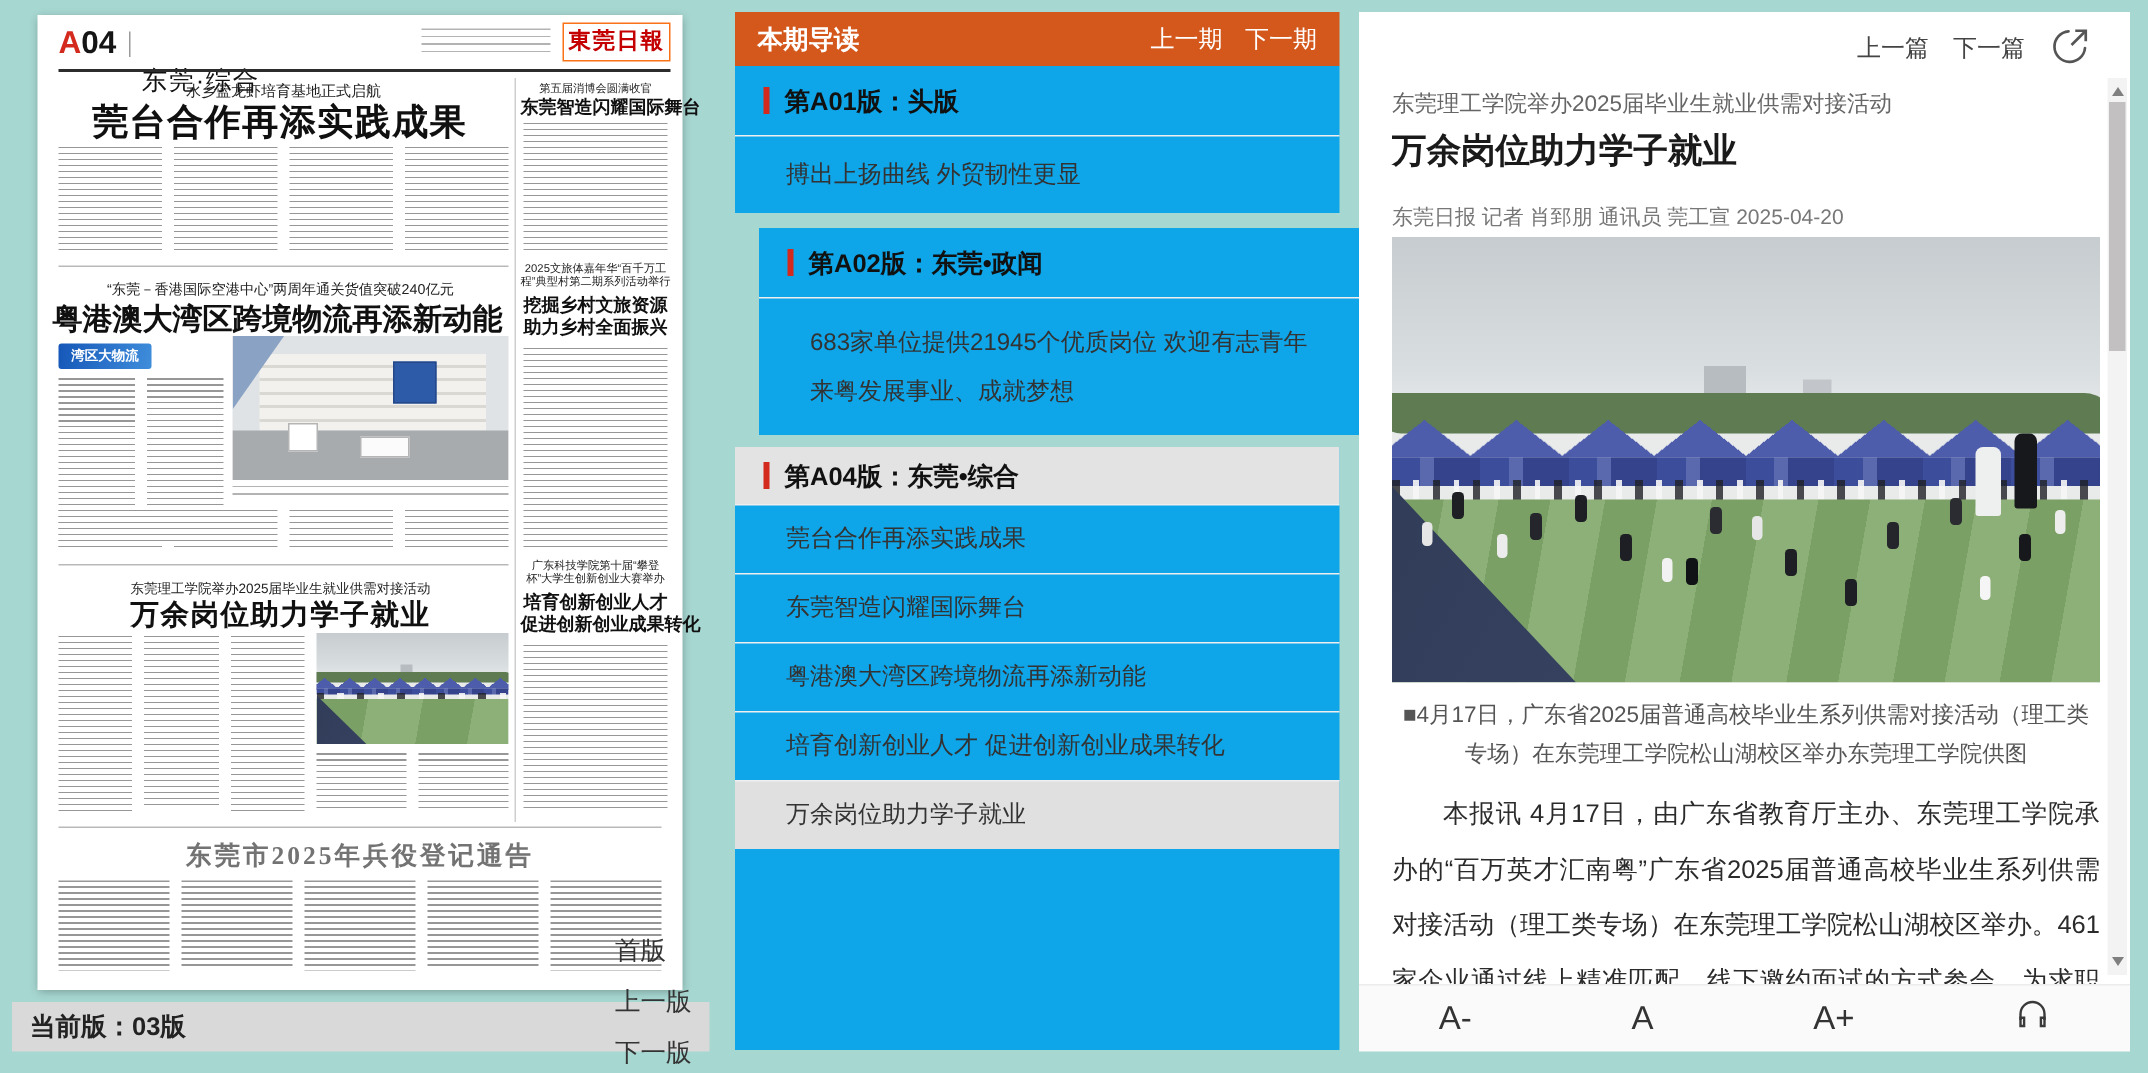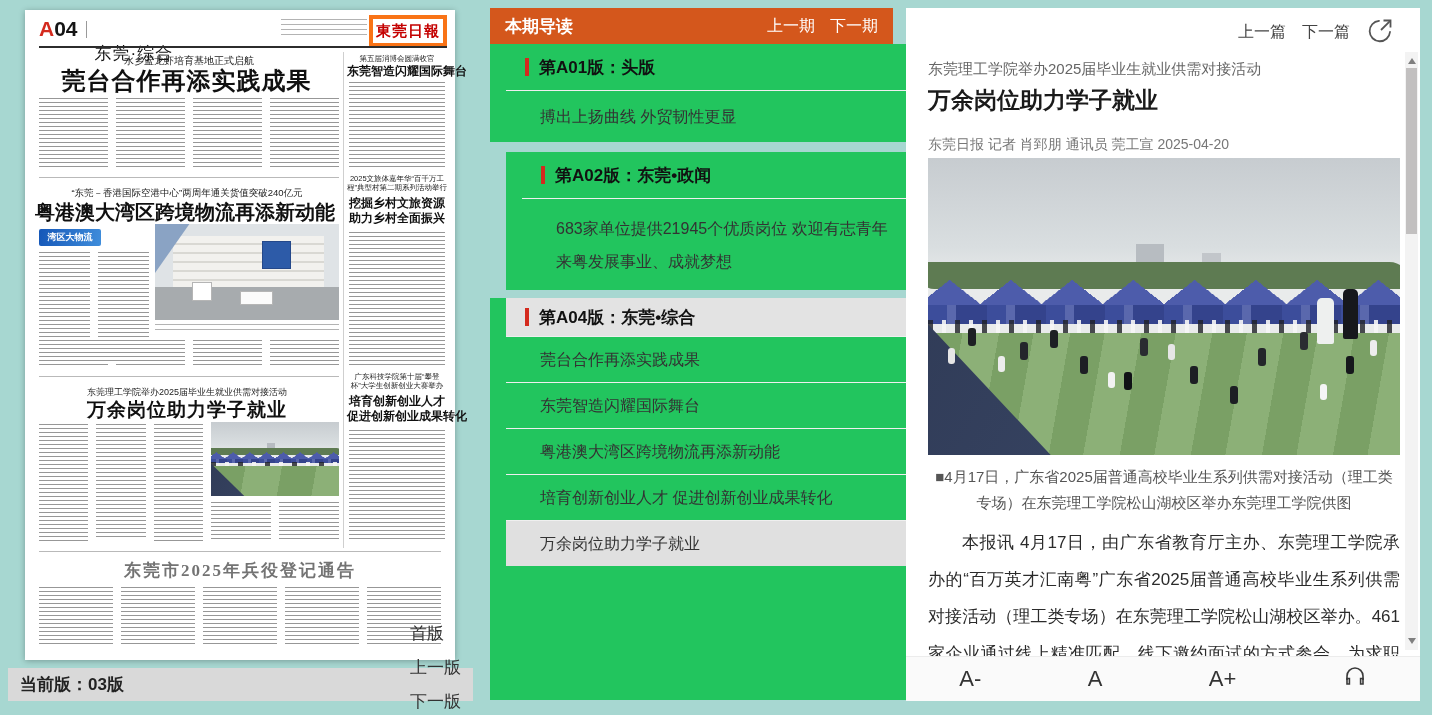--- a/index.html
+++ b/index.html
@@ -13,21 +13,21 @@
   .cols i:nth-child(even){height:96%;}
   
   #left-page{left:25px;top:10px;width:430px;height:650px;background:#fff;box-shadow:0 1px 6px rgba(0,0,0,.28);}
   .serif{font-family:"Liberation Serif","DejaVu Serif",serif;}
   .p-head{left:14px;top:6px;display:flex;align-items:center;height:26px;}
   .pg-a{color:#d42a1e;font-weight:900;font-size:21px;}
   .pg-n{color:#151515;font-weight:900;font-size:21px;}
   .pg-div{width:1px;height:17px;background:#9a9a9a;margin:0 8px;}
   .pg-sec{font-weight:400;font-size:17px;color:#111;letter-spacing:1px;margin-top:48px;}
   .mast-meta{right:88px;top:9px;width:86px;height:19px;}
-  .mast-logo{right:8px;top:5px;width:70px;height:24px;border:4px solid #f97316;color:#c40000;
+  .mast-logo{right:8px;top:5px;width:70px;height:24px;border:1px solid #f97316;color:#c40000;
              font-weight:bold;font-size:15px;line-height:24px;text-align:center;letter-spacing:1px;}
   .p-rule{left:14px;right:8px;top:36px;border-top:2px solid #2c2c2c;}
   .kick{color:#222;text-align:center;}
   .hline{border-top:1px solid #b9b9b9;}
   .vline{left:318px;top:42px;height:496px;border-left:1px solid #cfcfcf;}
   .s1-kick{left:14px;top:44px;width:300px;font-size:10px;}
   .s1-head{left:4px;top:55px;width:315px;text-align:center;font-weight:bold;font-size:24px;color:#101010;letter-spacing:1px;}
   .s1-cols{left:14px;top:88px;width:300px;height:72px;}
   .div1{left:14px;top:167px;width:300px;}
   .s2-kick{left:10px;top:177px;width:304px;font-size:9.5px;}
@@ -90,21 +90,21 @@
             justify-content:space-between;align-items:center;padding:0 12px;box-sizing:border-box;gap:40px;}
   #page-bar .cur{font-weight:bold;font-size:17px;color:#222;}
   #page-bar .links{display:flex;gap:11px;font-size:17px;color:#333;flex-direction:column;}
   #page-bar .links span{cursor:pointer;}
   
   #toc{left:490px;top:8px;width:403px;height:692px;}
   .toc-head{left:0;top:0;width:100%;height:36px;background:#d4571c;display:flex;justify-content:space-between;
             align-items:center;padding:0 15px;box-sizing:border-box;color:#fff;}
   .toc-title{font-weight:bold;font-size:17px;}
   .toc-nav{display:flex;gap:15px;font-size:16px;}
-  .toc-sec{left:0;width:100%;background:#22c55e;padding-left:16px;}
+  .toc-sec{left:0;width:100%;background:#0ea5e9;}
   .sec1{top:36px;height:98px;}
   .sec2{top:144px;height:138px;margin-left:16px;}
   .sec3{top:290px;height:402px;}
   .t-label{display:flex;align-items:center;gap:10px;padding-left:19px;font-weight:bold;font-size:17px;color:#111;}
   .t-label .bar{width:4px;height:18px;background:#d42a1e;}
   .lab1{height:46px;}
   .lab3{height:38px;background:#e3e3e3;}
   .t-item{display:flex;align-items:center;padding:0 26px 0 34px;border-top:1px solid #efefef;
           font-size:16px;color:#333;line-height:30px;cursor:pointer;}
   .i1{height:51px;}

